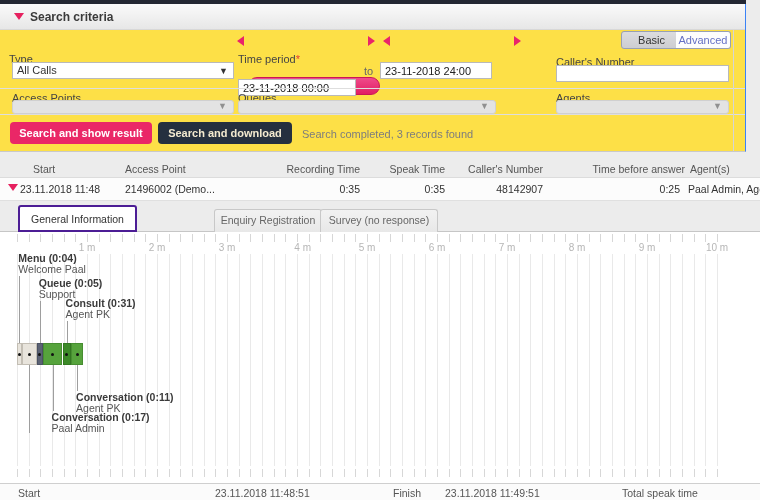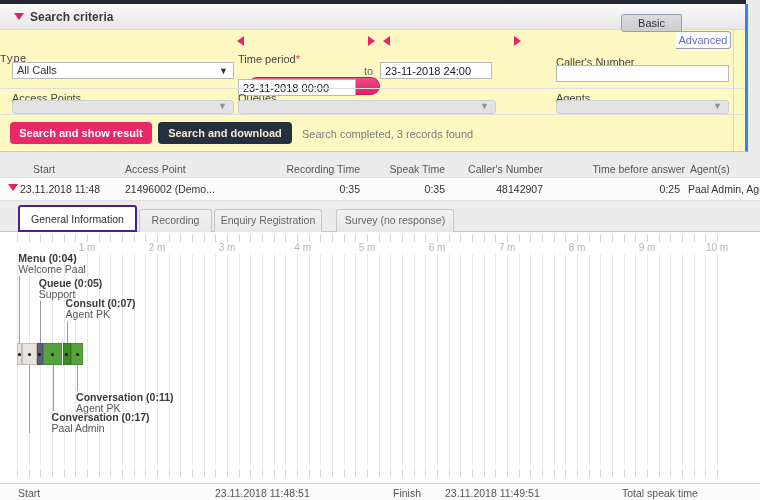--- a/index.html
+++ b/index.html
@@ -1,22 +1,22 @@
 <!DOCTYPE html>
 <html><head>
 <meta charset="utf-8">
 <style>
   html,body{margin:0;padding:0;}
   #app{position:relative;width:760px;height:500px;background:#ececec;overflow:hidden;
        font-family:"Liberation Sans","DejaVu Sans",sans-serif;font-size:11px;color:#333;}
   .abs{position:absolute;}
   
   .top-strip{position:absolute;left:0;top:0;width:746px;height:4px;background:#232733;}
-  .panel{position:absolute;left:0;top:4px;width:745px;height:147px;background:#fef9c3;
-         border-right:3px solid #3b82f6;border-bottom:1px solid #c9c9c9;}
+  .panel{position:absolute;left:0;top:4px;width:745px;height:147px;background:#fde047;
+         border-right:1px solid #3b82f6;border-bottom:1px solid #c9c9c9;}
   .panel-header{position:absolute;left:0;top:0;width:745px;height:25px;
                 background:linear-gradient(#fafafa,#e7e7e7);border-bottom:1px solid #d8d8d8;}
   .panel-title{position:absolute;left:30px;top:6px;font-size:12px;font-weight:bold;color:#3a3a3a;}
   .tri-down{width:0;height:0;border-left:5px solid transparent;border-right:5px solid transparent;
             border-top:7px solid #e6215f;}
   .tri-right{width:0;height:0;border-top:5px solid transparent;border-bottom:5px solid transparent;
              border-left:7px solid #e9246b;cursor:pointer;}
   .tri-left{width:0;height:0;border-top:5px solid transparent;border-bottom:5px solid transparent;
             border-right:7px solid #e9246b;cursor:pointer;}
   .pill{position:absolute;height:18px;border-radius:9px;box-sizing:border-box;text-align:center;
@@ -87,24 +87,24 @@
       <div class="tri-down abs" style="left:14px;top:9px;"></div>
       <div class="panel-title">Search criteria</div>
     </div>
 
     <div class="tri-left abs" style="left:237px;top:32px;"></div>
     <div class="pill pill-today" style="left:248px;top:29px;width:132px;margin-top:44px;">Today</div>
     <div class="tri-right abs" style="left:368px;top:32px;"></div>
     <div class="tri-left abs" style="left:383px;top:32px;"></div>
     <div class="tri-right abs" style="left:514px;top:32px;"></div>
 
-    <div class="segbtn basic" style="left:621px;top:10px;width:61px;">Basic</div>
+    <div class="segbtn basic" style="left:621px;top:27px;width:61px;">Basic</div>
     <div class="segbtn adv" style="left:676px;top:27px;width:55px;">Advanced</div>
 
-    <div class="lbl" style="left:0;top:49px;font-family:Liberation Mono, monospace;">Type</div>
+    <div class="lbl" style="left:9px;top:49px;">Type</div>
     <div class="sel" style="left:12px;top:58px;width:222px;height:17px;">
       <span>All Calls</span>
       <span class="car">▼</span>
     </div>
 
     <div class="lbl" style="left:238px;top:49px;"><span>Time period</span><span class="req">*</span></div>
     <input class="inp" style="left: 238px; top: 75px; width: 118px; height: 17px;" value="23-11-2018 00:00">
     <div class="lbl" style="left:364px;top:61px;color:#666;">to</div>
     <input class="inp" style="left: 380px; top: 58px; width: 112px; height: 17px;" value="23-11-2018 24:00">
 
@@ -149,23 +149,22 @@
   <div class="td" style="left:20px;top:183px;">23.11.2018 11:48</div>
   <div class="td" style="left:125px;top:183px;">21496002 (Demo...</div>
   <div class="td" style="left:260px;top:183px;width:100px;text-align:right;">0:35</div>
   <div class="td" style="left:345px;top:183px;width:100px;text-align:right;">0:35</div>
   <div class="td" style="left:440px;top:183px;width:103px;text-align:right;">48142907</div>
   <div class="td" style="left:565px;top:183px;width:115px;text-align:right;">0:25</div>
   <div class="td" style="left:688px;top:183px;">Paal Admin, Agent PK</div>
 
   <div class="tabline"></div>
   <div class="tab active" style="left:18px;width:119px;">General Information</div>
-  <div class="tab" style="left:139px;width:73px;">Recording</div>
   <div class="tab" style="left:214px;width:108px;">Enquiry Registration</div>
-  <div class="tab" style="left:336px;width:118px;">Survey (no response)</div>
+  <div class="tab" style="left:320px;width:118px;">Survey (no response)</div>
 
   <div class="tl-bg"></div>
   <div id="timeline-layer" class="abs" style="left:0;top:0;width:760px;height:500px;">
       <div class="tick" style="left: 17px; top: 234px; height: 8px;"></div>
       <div class="grid" style="left: 17px; top: 254px; height: 212px;"></div>
       <div class="tick" style="left: 17px; top: 469px; height: 8px;"></div>
       <div class="tick" style="left: 28.667px; top: 234px; height: 8px;"></div>
       <div class="grid" style="left: 28.667px; top: 254px; height: 212px;"></div>
       <div class="tick" style="left: 28.667px; top: 469px; height: 8px;"></div>
       <div class="tick" style="left: 40.334px; top: 234px; height: 8px;"></div>
@@ -376,21 +375,21 @@
       <div class="leader" style="left: 52.5844px; top: 365px; height: 46px;"></div>
       <div class="dot" style="left: 51.0844px; top: 352.5px;"></div>
       <div class="evlabel" style="left: 51.5844px; top: 412px;">
         <div class="evt">Conversation (0:17)</div>
         <div class="evs">Paal Admin</div>
       </div>
       <div class="seg" style="left: 62.5013px; top: 343px; width: 8.1669px; height: 22px; background: rgb(60, 138, 40); border: 1px solid rgb(51, 120, 33);"></div>
       <div class="leader" style="left: 66.5847px; top: 321px; height: 22px;"></div>
       <div class="dot" style="left: 65.0847px; top: 352.5px;"></div>
       <div class="evlabel" style="left: 65.5847px; top: 298px;">
-        <div class="evt">Consult (0:07)</div>
+        <div class="evt">Consult (0:31)</div>
         <div class="evs">Agent PK</div>
       </div>
       <div class="seg" style="left: 70.6682px; top: 343px; width: 12.8337px; height: 22px; background: rgb(86, 163, 60); border: 1px solid rgb(71, 141, 49);"></div>
       <div class="leader" style="left: 77.085px; top: 365px; height: 26px;"></div>
       <div class="dot" style="left: 75.585px; top: 352.5px;"></div>
       <div class="evlabel" style="left: 76.085px; top: 392px;">
         <div class="evt">Conversation (0:11)</div>
         <div class="evs">Agent PK</div>
       </div>
     </div>

